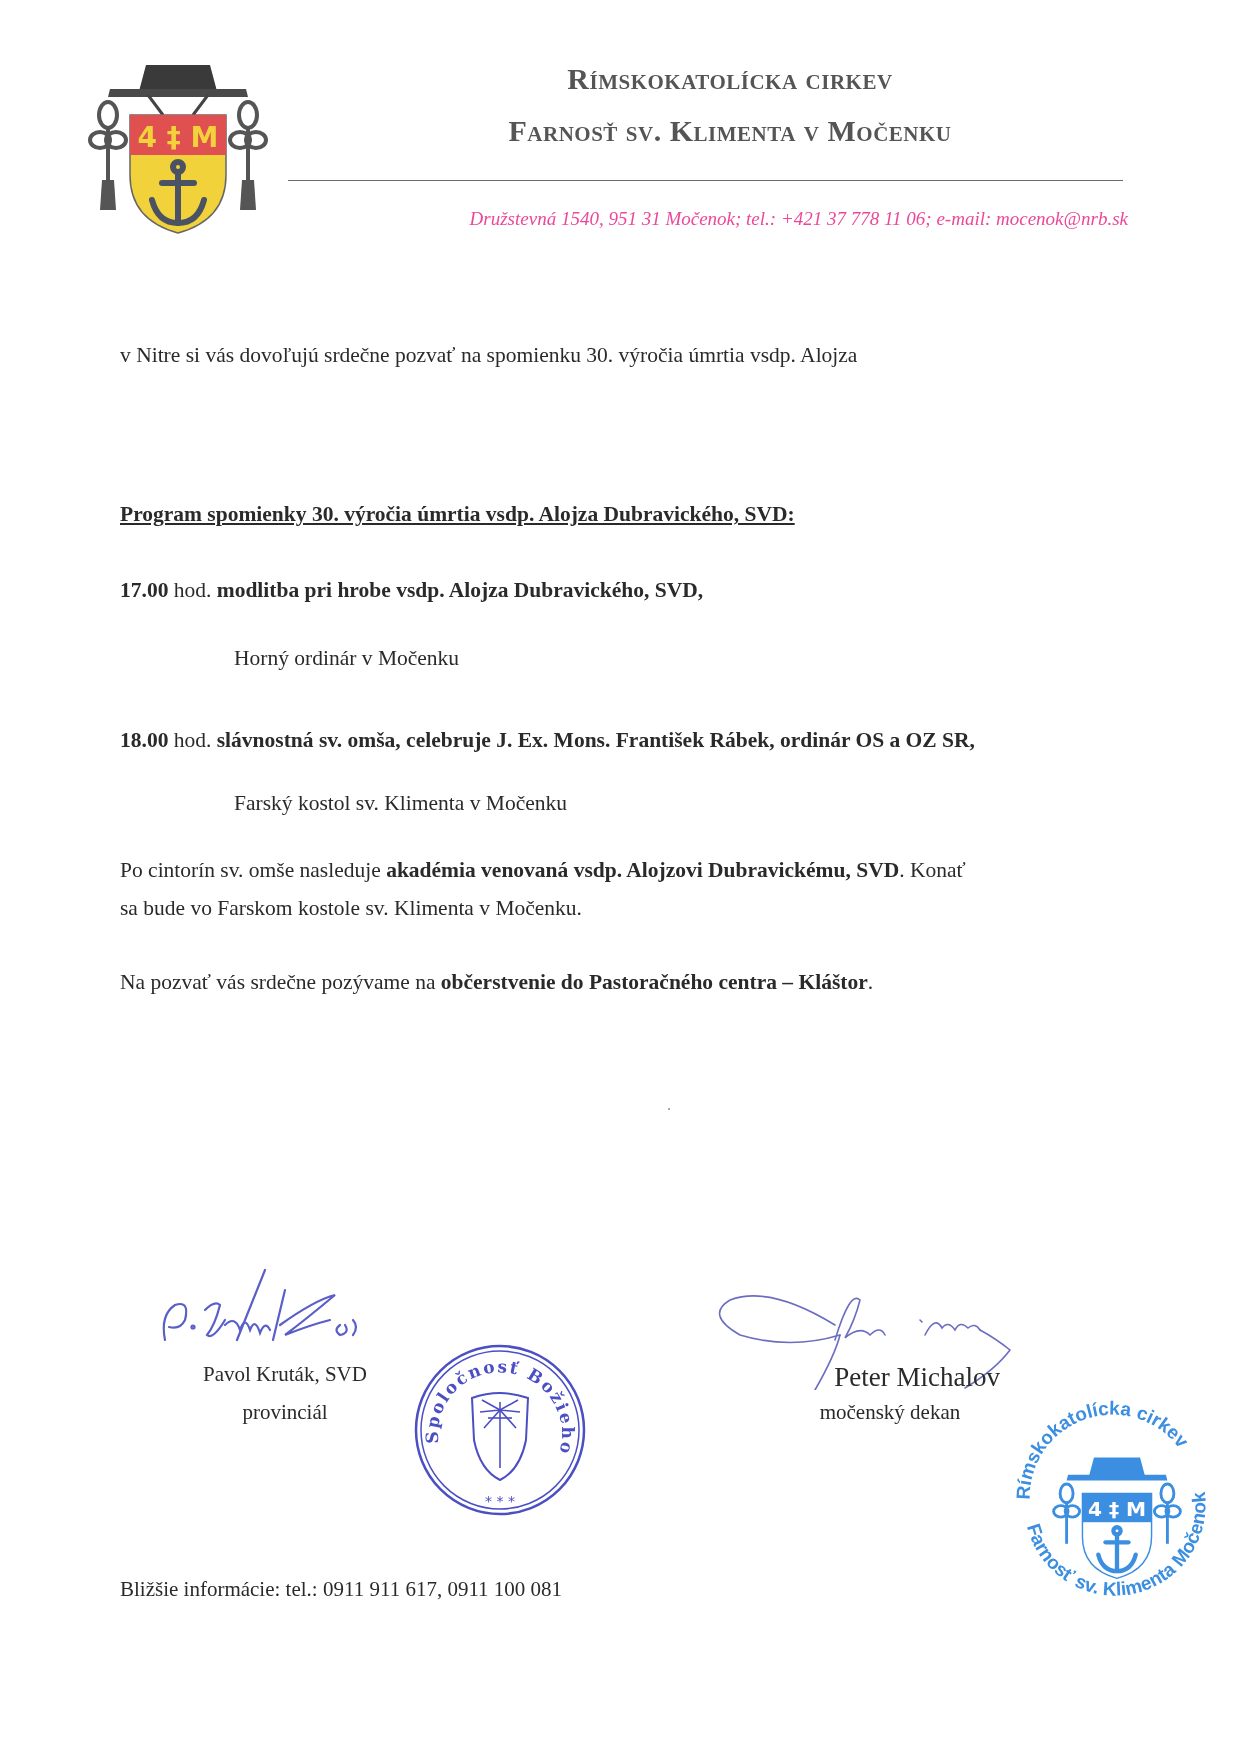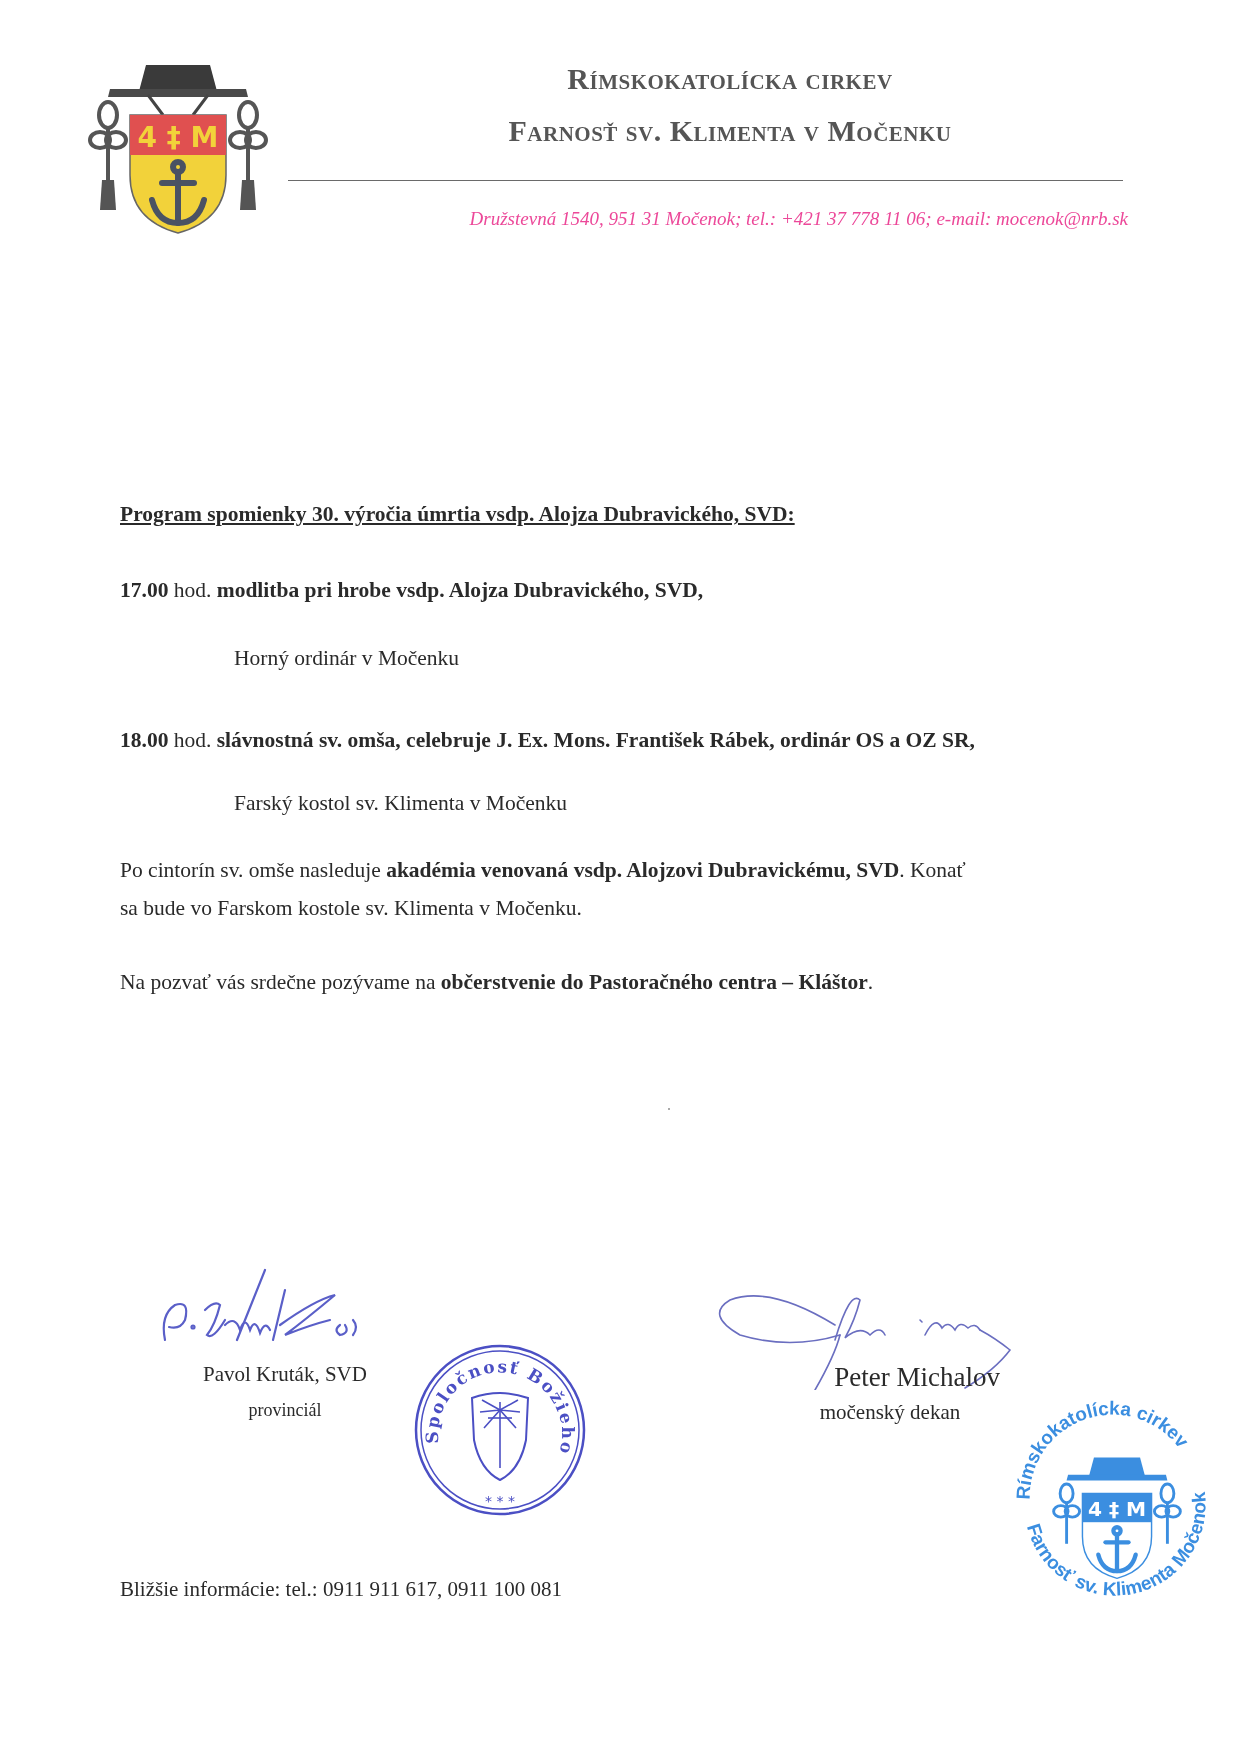--- a/index.html
+++ b/index.html
@@ -22,21 +22,21 @@
   .row1 { left: 120px; top: 580px; white-space: nowrap; }
   .row1b { left: 234px; top: 648px; white-space: nowrap; }
   .row2 { left: 120px; top: 730px; white-space: nowrap; }
   .row2b { left: 234px; top: 793px; white-space: nowrap; }
   .after1 { left: 120px; top: 860px; white-space: nowrap; }
   .after2 { left: 120px; top: 898px; white-space: nowrap; }
   .closing { left: 120px; top: 972px; white-space: nowrap; }
   b { font-weight: bold; }
   .sig1 { left: 155px; top: 1265px; width: 240px; height: 90px; }
   .sig1-name { left: 175px; top: 1362px; width: 220px; text-align: center; font-size: 21px; }
-  .sig1-role { left: 175px; top: 1400px; width: 220px; text-align: center; font-size: 18px; }
+  .sig1-role { left: 175px; top: 1400px; width: 220px; text-align: center; font-size: 21px; }
   .stamp1 { left: 410px; top: 1340px; width: 180px; height: 180px; }
   .sig2 { left: 710px; top: 1280px; width: 390px; height: 110px; }
   .sig2-name { left: 780px; top: 1362px; width: 220px; text-align: right; font-size: 27px; }
   .sig2-role { left: 780px; top: 1400px; width: 220px; text-align: center; font-size: 21px; }
   .stamp2 { left: 1000px; top: 1395px; width: 225px; height: 230px; }
   .footer { left: 120px; top: 1577px; font-size: 21px; white-space: nowrap; }
   .dot { left: 668px; top: 1108px; width: 2px; height: 2px; background: #aaa; }
 </style>
 </head>
 <body>
@@ -74,20 +74,21 @@
     </g>
   </svg>
 </div>
 
 <div class="abs hdr-title hdr-t1">Rímskokatolícka cirkev</div>
 <div class="abs hdr-title hdr-t2">Farnosť sv. Klimenta v Močenku</div>
 <div class="abs hdr-rule"></div>
 <div class="abs hdr-addr">Družstevná 1540, 951 31 Močenok; tel.: +421 37 778 11 06; e-mail: mocenok@nrb.sk</div>
 
 <div class="abs intro p">
+  <div class="line">v Nitre si vás dovoľujú srdečne pozvať na spomienku 30. výročia úmrtia vsdp. Alojza</div>
 </div>
 
 <div class="abs prog-head p">Program spomienky 30. výročia úmrtia vsdp. Alojza Dubravického, SVD:</div>
 
 <div class="abs row1 p">
   <b>17.00</b>
   <span>hod.</span>
   <b>modlitba pri hrobe vsdp. Alojza Dubravického, SVD,</b>
 </div>
 <div class="abs row1b p">Horný ordinár v Močenku</div>

